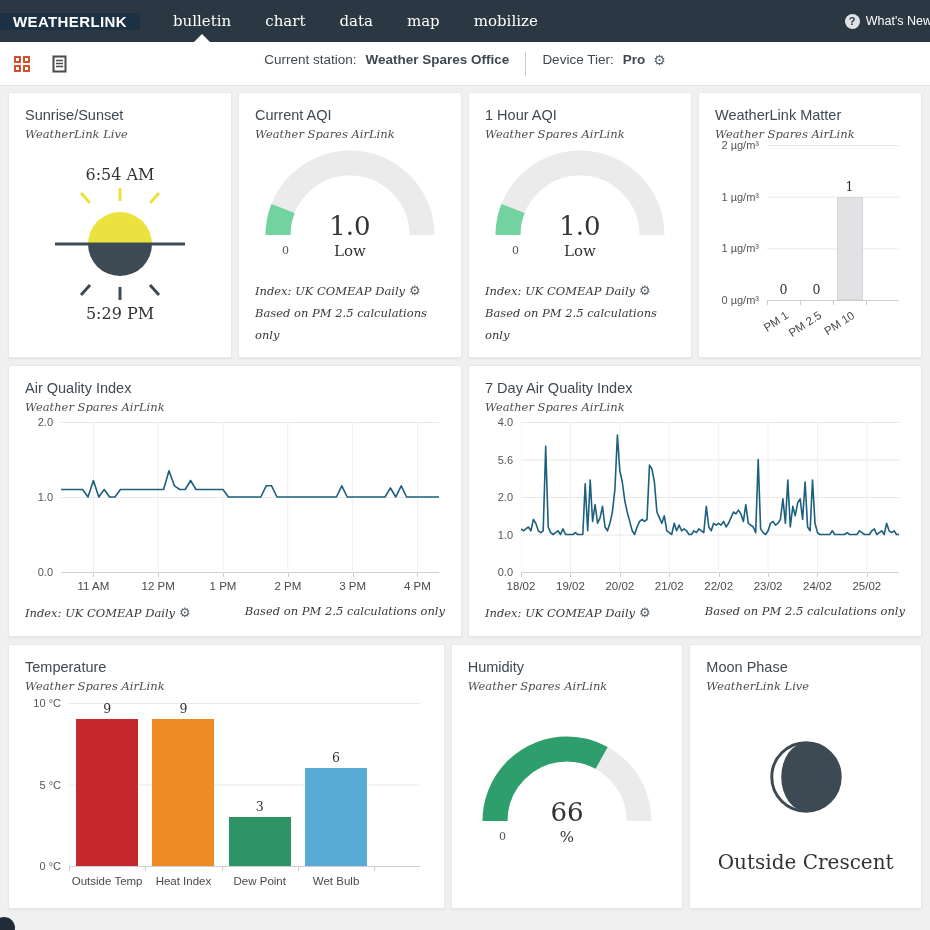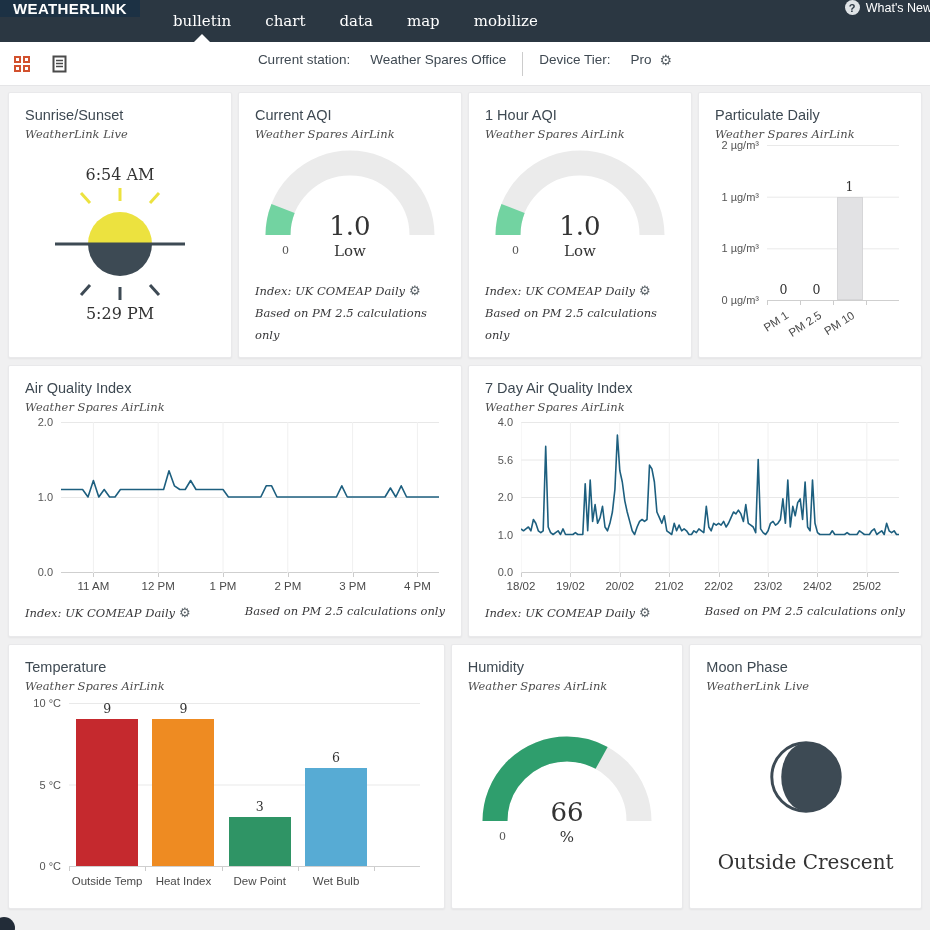--- a/index.html
+++ b/index.html
@@ -4,21 +4,21 @@
 <style>
   * { box-sizing: border-box; }
   html,body { margin:0; padding:0; }
   body {
     width:930px; height:930px; overflow:hidden; position:relative;
     background:#f0f0f1;
     font-family:"Liberation Sans", sans-serif;
     color:#3e4952;
   }
   
-  .navbar { height:42px; background:#2b3742; display:flex; align-items:flex-start; position:relative; }
+  .navbar { height:42px; background:#2b3742; display:flex; align-items:center; position:relative; }
   .logo {
     width:140px; background:#1c3144; color:#fff; display:flex; align-items:center; justify-content:center;
     font-weight:bold; font-size:15px; letter-spacing:.4px; cursor:pointer;
   }
   .tabs { display:flex; margin-left:16px; }
   .tab {
     color:#fff; font-family:"DejaVu Serif", serif; font-size:15px; line-height:42px;
     padding:0 17px; position:relative; cursor:pointer;
   }
   .tab.active::after {
@@ -36,21 +36,21 @@
   
   .toolbar { height:44px; background:#fff; display:flex; align-items:center; padding:0 14px; position:relative; border-bottom:1px solid #e5e5e7; }
   .grid-icon { display:grid; grid-template-columns:7px 7px; grid-gap:2px; margin-right:22px; cursor:pointer; }
   .grid-icon i { width:7px; height:7px; border:2px solid #d2512e; background:#fff; }
   .list-icon { cursor:pointer; display:flex; }
   .station {
     position:absolute; left:0; right:0; display:flex; justify-content:center;
     font-size:13.5px; color:#3f4952; pointer-events:none;
   }
   .station * { pointer-events:auto; }
-  .station b { font-weight:normal; margin-left:20px; }
+  .station b { font-weight:bold; margin-left:9px; }
   .vsep { width:1px; height:24px; background:#ccc; margin:0 16px; display:inline-block; }
   .gear { color:#5a6268; font-size:14px; margin-left:8px; cursor:pointer; font-style:normal; }
   
   .main { padding:6px 8px; display:flex; flex-direction:column; gap:7px; }
   .row { display:flex; gap:6px; }
   .row1 { height:266px; } .row2 { height:272px; } .row3 { height:265px; }
   .card {
     background:#fff; border:1px solid #e9e9eb; border-radius:2px; box-shadow:0 1px 2px rgba(0,0,0,.05);
     padding:14px 16px 10px; display:flex; flex-direction:column; position:relative; flex:1; min-width:0;
   }
@@ -183,21 +183,21 @@
                 <path d="M16 91 A72 72 0 0 1 160 91" fill="none" stroke="#72d3a1" stroke-width="25" pathLength="100" stroke-dasharray="12 100"></path>
               </svg><div class="g-val">1.0</div><div class="g-sub">Low</div><div class="g-min">0</div></div>
           </div>
         <div class="card-footer">
           <div><span>Index: UK COMEAP Daily</span><span class="gear">⚙</span></div>
           <div>Based on PM 2.5 calculations only</div>
         </div>
       </section>
 
       <section class="card">
-        <div class="card-title">Particulate Daily</div>
+        <div class="card-title">WeatherLink Matter</div>
         <div class="card-sub">Weather Spares AirLink</div>
         <div class="pmchart chart">
             <div class="plotbox" style="left:52px;width:132px;height:156px"><svg width="132" height="156">
                 <line x1="0" y1="0.5" x2="132" y2="0.5" stroke="#e9e9e9"></line>
                 <line x1="0" y1="52.166666666666664" x2="132" y2="52.166666666666664" stroke="#e9e9e9"></line>
                 <line x1="0" y1="103.83333333333333" x2="132" y2="103.83333333333333" stroke="#e9e9e9"></line>
                 <line x1="0" y1="155.5" x2="132" y2="155.5" stroke="#cfcfcf"></line>
               </svg><div class="bval" style="left:-3.5px;top:137px">0</div><div class="bval" style="left:29.5px;top:137px">0</div><div class="bar" style="left:69.5px;bottom:1px;width:26px;height:103.33333333333333px;background:#e2e2e4;border:1px solid #d6d6d8;"></div><div class="bval" style="left:62.5px;top:33.66666666666667px">1</div><div class="xtick" style="left:0px;top:156px"></div><div class="xtick" style="left:33px;top:156px"></div><div class="xtick" style="left:66px;top:156px"></div><div class="xtick" style="left:99px;top:156px"></div></div>
             <div class="ylab" style="top:-6px;width:44px">2 µg/m³</div>
             <div class="ylab" style="top:45.666666666666664px;width:44px">1 µg/m³</div>

